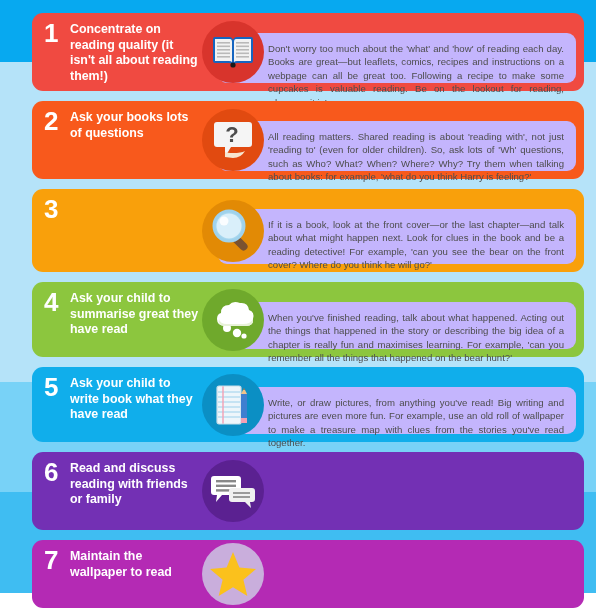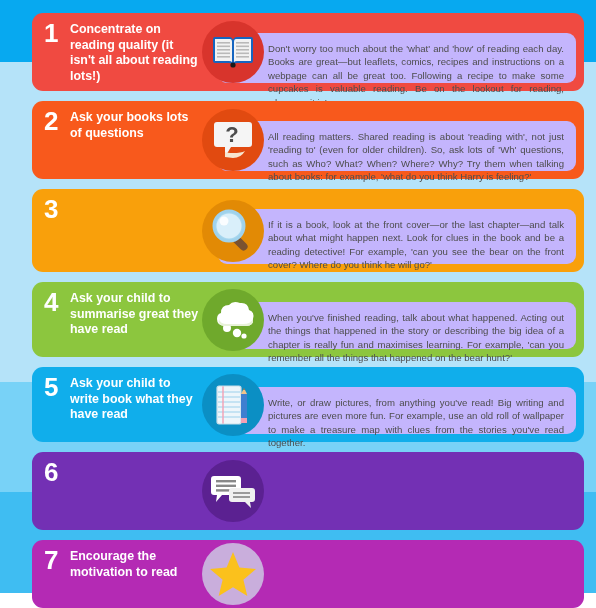--- a/index.html
+++ b/index.html
@@ -123,21 +123,21 @@
 
   <div class="bg-band" id="band-1"></div>
   <div class="bg-band" id="band-2"></div>
   <div class="bg-band" id="band-3"></div>
   <div class="bg-band" id="band-4"></div>
   <div class="bg-band" id="band-5"></div>
 
   <div class="card c1" style="top:13px;height:78px;">
     <div class="card-inner">
       <div class="num">1</div>
-      <div class="heading">Concentrate on reading quality (it isn't all about reading lots!)</div>
+      <div class="heading">Concentrate on reading quality (it isn't all about reading them!)</div>
       <div class="body-box">
         <div class="body-text">Don't worry too much about the 'what' and 'how' of reading each day. Books are great—but leaflets, comics, recipes and instructions on a webpage can all be great too. Following a recipe to make some cupcakes is valuable reading. Be on the lookout for reading, wherever it is!</div>
       </div>
       <div class="icon-badge b1">
         <svg width="44" height="36" viewBox="0 0 44 36">
           <path d="M2 5 Q2 3 4 3 L18 3 Q21 3 22 6 L22 32 Q21 29 18 29 L4 29 Q2 29 2 27 Z" fill="#1565C0"></path>
           <path d="M42 5 Q42 3 40 3 L26 3 Q23 3 22 6 L22 32 Q23 29 26 29 L40 29 Q42 29 42 27 Z" fill="#1565C0"></path>
           <path d="M4 5 L19 5 Q21 5 21 8 L21 28 Q20 27 18 27 L4 27 Z" fill="#f2f2f2"></path>
           <path d="M40 5 L25 5 Q23 5 23 8 L23 28 Q24 27 26 27 L40 27 Z" fill="#f2f2f2"></path>
           <g fill="#b9b9b9">
@@ -239,20 +239,21 @@
             <rect x="28" y="36" width="6" height="5" fill="#f2a0b4"></rect>
           </g>
         </svg>
       </div>
     </div>
   </div>
 
   <div class="card c6" style="top:452px;height:78px;">
     <div class="card-inner">
       <div class="num">6</div>
+      <div class="heading">Read and discuss reading with friends or family</div>
       <div class="icon-badge b6">
         <svg width="46" height="38" viewBox="0 0 46 38">
           <path d="M4 4 L28 4 Q31 4 31 7 L31 20 Q31 23 28 23 L12 23 L6 30 L7 23 L4 23 Q1 23 1 20 L1 7 Q1 4 4 4 Z" fill="#ffffff"></path>
           <g fill="#888888">
             <rect x="6" y="8" width="20" height="2.4"></rect>
               <rect x="6" y="12.6" width="20" height="2.4"></rect>
             <rect x="6" y="17.2" width="14" height="2.4"></rect>
           </g>
           <path d="M22 16 L42 16 Q45 16 45 19 L45 27 Q45 30 42 30 L40 30 L41 36 L35 30 L22 30 Q19 30 19 27 L19 19 Q19 16 22 16 Z" fill="#f0f0f0"></path>
           <g fill="#9a9a9a">
@@ -260,21 +261,21 @@
               <rect x="23" y="24" width="17" height="2"></rect>
           </g>
         </svg>
       </div>
     </div>
   </div>
 
   <div class="card c7" style="top:540px;height:68px;">
     <div class="card-inner">
       <div class="num">7</div>
-      <div class="heading">Encourage the motivation to read</div>
+      <div class="heading">Maintain the wallpaper to read</div>
       <div class="icon-badge b7">
         <svg width="50" height="48" viewBox="0 0 50 48">
           <path d="M25 2 L31.4 17.6 L48 18.9 L35.4 29.8 L39.3 46 L25 37.2 L10.7 46 L14.6 29.8 L2 18.9 L18.6 17.6 Z" fill="#FBC11C"></path>
         </svg>
       </div>
     </div>
   </div>
 
 </div>
 

